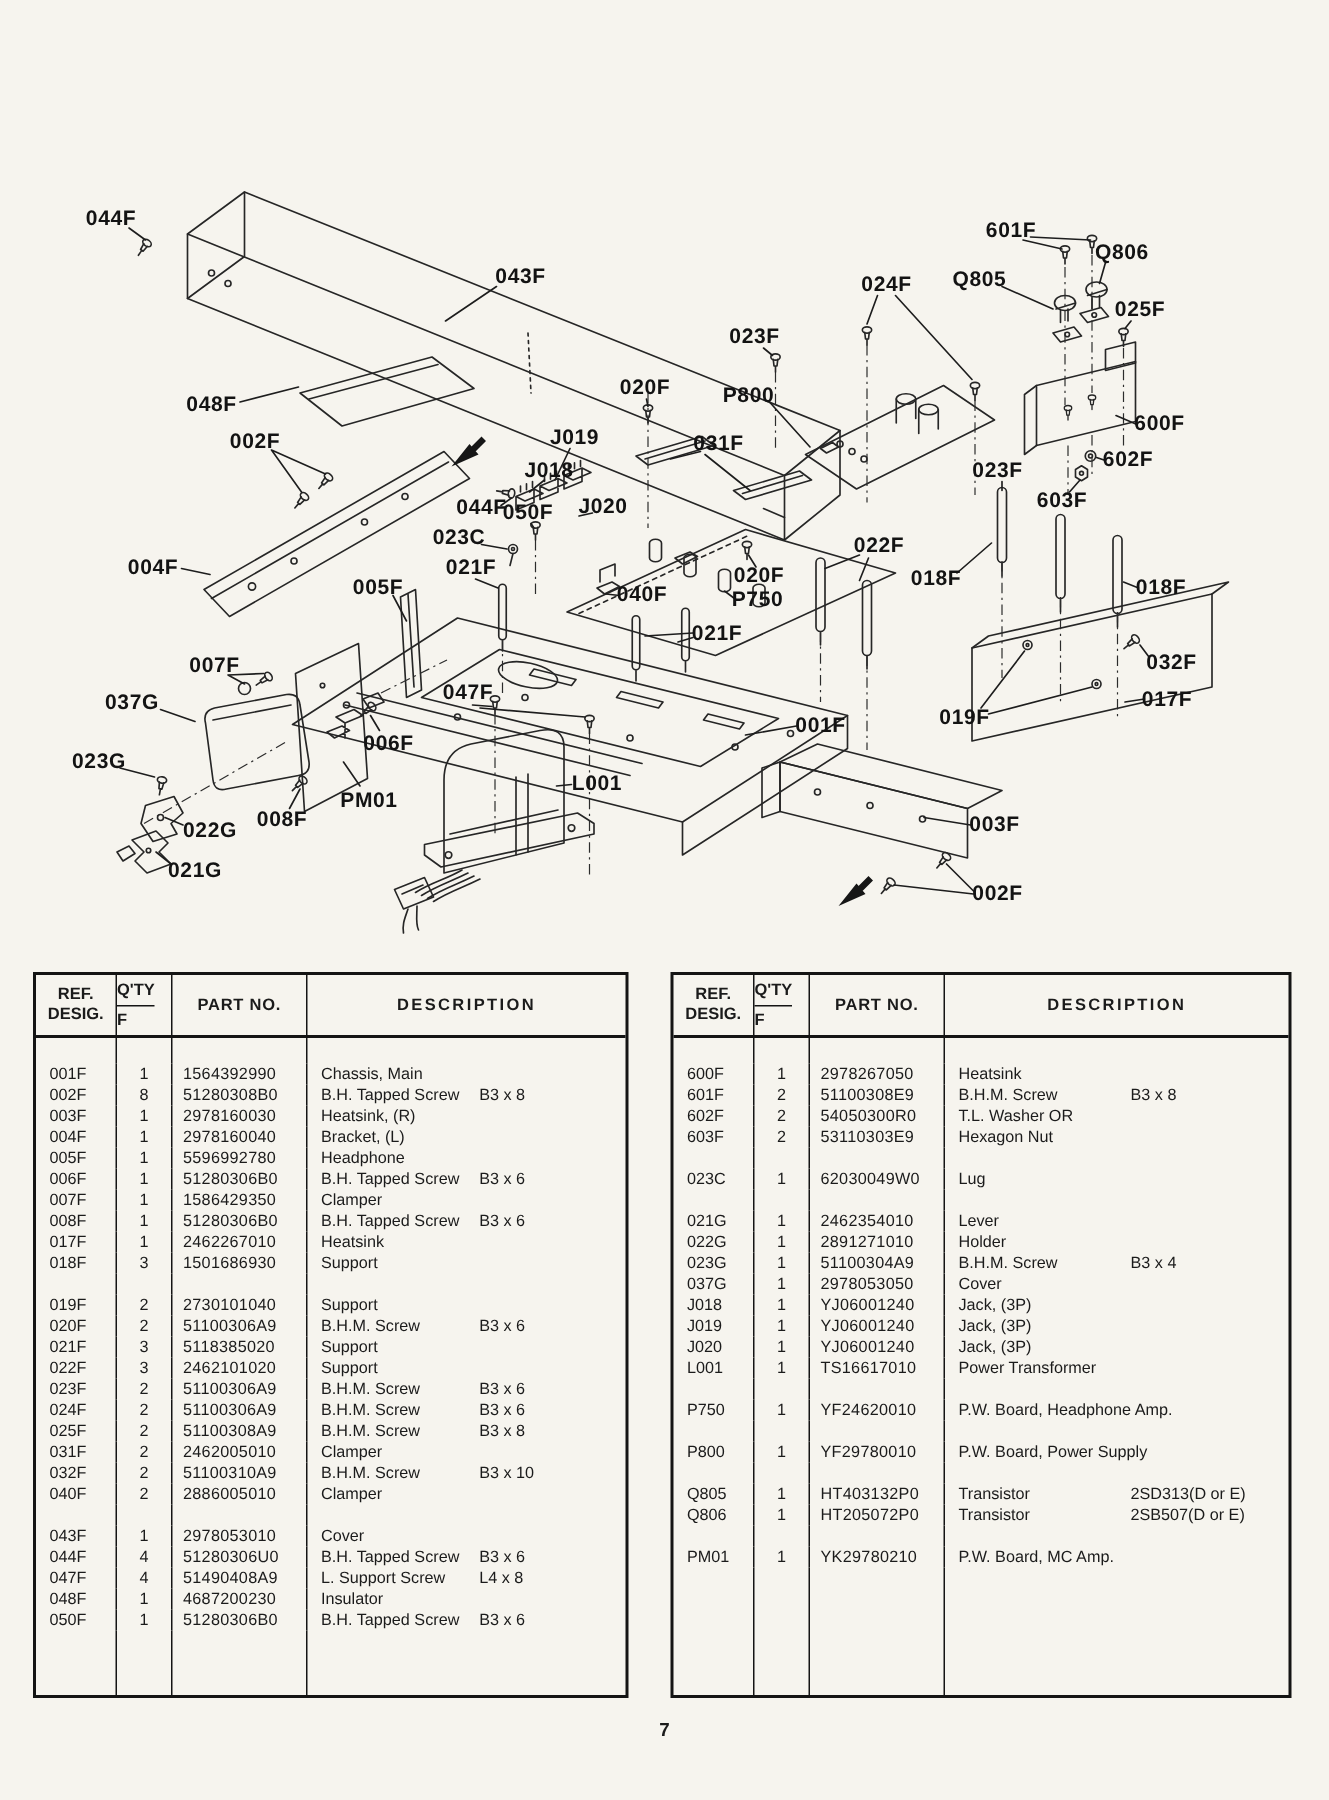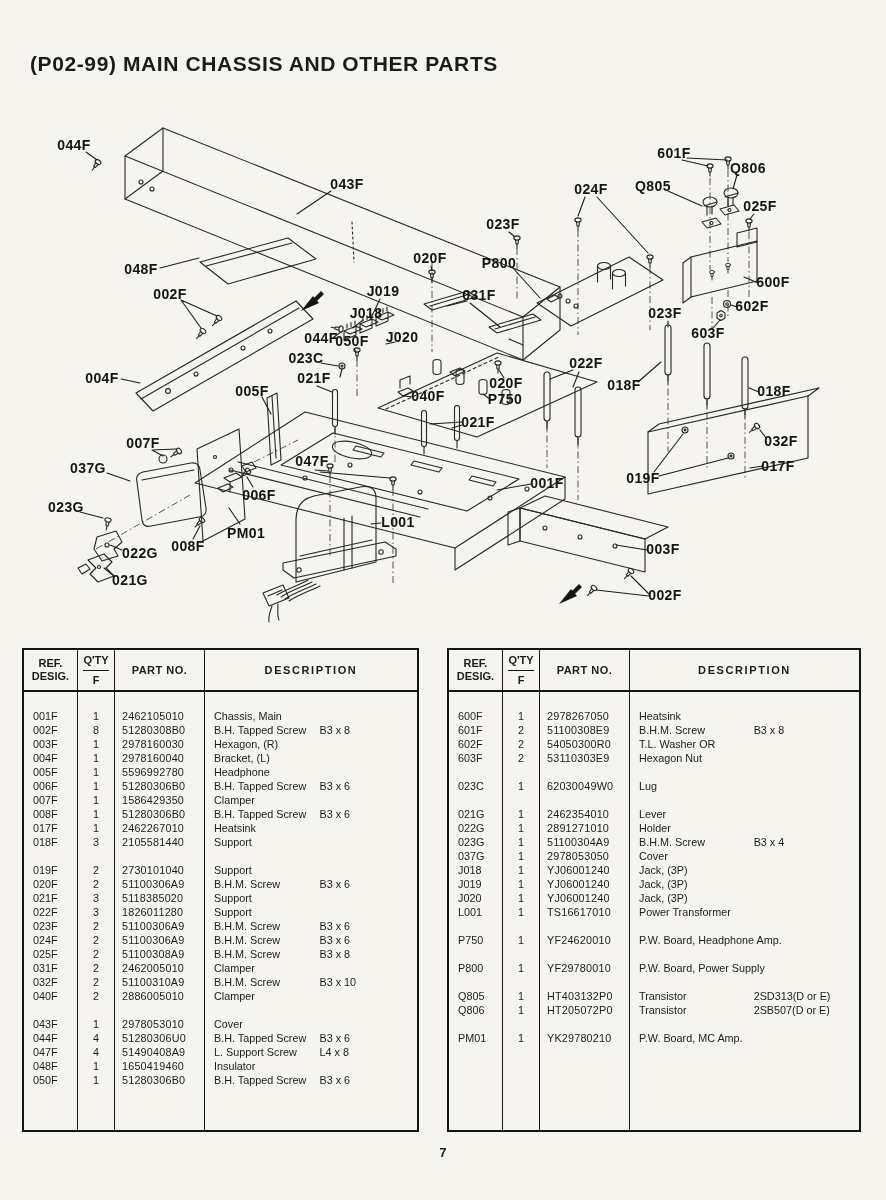--- a/index.html
+++ b/index.html
@@ -11,21 +11,21 @@
   svg .axis{stroke:#2c2c2c;fill:none;stroke-width:0.8;stroke-dasharray:7,3,1.5,3;}
   svg .lead{stroke:#1d1d1d;fill:none;stroke-width:1.1;stroke-linecap:round;}
   svg .solid{fill:#161616;stroke:none;}
   svg text{font-family:"Liberation Sans",sans-serif;font-size:14px;font-weight:700;fill:#131313;letter-spacing:0.4px;}
   .ptable{position:absolute;top:648px;height:484px;border:2.4px solid #141414;display:flex;flex-direction:column;box-sizing:border-box;background:transparent;}
   .ptable.left{left:22px;width:397px;}
   .ptable.right{left:447px;width:414px;}
   .thead{display:flex;height:40px;border-bottom:2.2px solid #141414;font-weight:700;font-size:11px;flex:0 0 auto;}
   .hc{box-sizing:border-box;display:flex;align-items:center;justify-content:center;}
   .h-ref{width:54px;border-right:1.4px solid #141414;flex-direction:column;line-height:1.2;}
-  .h-qty{width:37px;border-right:1.4px solid #141414;flex-direction:column;padding:0;align-items:center;}
+  .h-qty{width:37px;border-right:1.4px solid #141414;flex-direction:column;padding:0;align-items:flex-start;}
   .h-qty .qa{flex:1;display:flex;align-items:center;justify-content:center;border-bottom:1.4px solid #141414;}
   .h-qty .qb{flex:1;display:flex;align-items:center;justify-content:center;}
   .h-part{width:90px;border-right:1.4px solid #141414;letter-spacing:0.5px;}
   .h-desc{flex:1;letter-spacing:1.6px;}
   .tbody{flex:1;display:flex;flex-direction:column;font-size:10.8px;overflow:hidden;}
   .trow{display:flex;height:14px;flex:0 0 auto;align-items:center;}
   .trow.sp0{height:17px;}
   .trow.fill{flex:1 1 auto;height:auto;}
   .cell{height:100%;box-sizing:border-box;display:flex;align-items:center;}
   .c1{width:54px;border-right:1.4px solid #141414;padding-left:9px;}
@@ -33,21 +33,20 @@
   .c3{width:90px;border-right:1.4px solid #141414;padding-left:7px;letter-spacing:0.2px;}
   .c4{flex:1;padding-left:9px;position:relative;text-align:right;}
   .c4 .spec{position:absolute;left:54%;white-space:nowrap;}
   .pageno{position:absolute;top:1146px;left:0;width:886px;text-align:center;font-weight:700;font-size:12.5px;}
 </style>
 </head>
 <body>
 
 <div class="page">
 
-  <div class="title">(P02-99) MAIN CHASSIS AND OTHER PARTS</div>
 
   <svg class="diagram" width="886" height="530" viewBox="0 110 886 530" xmlns="http://www.w3.org/2000/svg">
     <defs>
       <g id="screw" class="art">
         <ellipse cx="0" cy="0" rx="3.1" ry="2.1"></ellipse>
         <path d="M-1.5,1.6 L-1,6 L1,6 L1.5,1.6 M0,6 L0,10"></path>
       </g>
     </defs>
 
     <g class="art">
@@ -341,40 +340,40 @@
           <div class="cell c1"></div>
           <div class="cell c2"></div>
           <div class="cell c3"></div>
           <div class="cell c4">
             <span></span>
           </div>
         </div>
         <div class="trow">
           <div class="cell c1">001F</div>
           <div class="cell c2">1</div>
-          <div class="cell c3">2462105010</div>
+          <div class="cell c3">1564392990</div>
           <div class="cell c4">
             <span>Chassis, Main</span>
           </div>
         </div>
         <div class="trow">
           <div class="cell c1">002F</div>
           <div class="cell c2">8</div>
           <div class="cell c3">51280308B0</div>
           <div class="cell c4">
             <span>B.H. Tapped Screw</span>
             <span class="spec">B3 x 8</span>
           </div>
         </div>
         <div class="trow">
           <div class="cell c1">003F</div>
           <div class="cell c2">1</div>
           <div class="cell c3">2978160030</div>
           <div class="cell c4">
-            <span>Hexagon, (R)</span>
+            <span>Heatsink, (R)</span>
           </div>
         </div>
         <div class="trow">
           <div class="cell c1">004F</div>
           <div class="cell c2">1</div>
           <div class="cell c3">2978160040</div>
           <div class="cell c4">
             <span>Bracket, (L)</span>
           </div>
         </div>
@@ -416,21 +415,21 @@
           <div class="cell c1">017F</div>
           <div class="cell c2">1</div>
           <div class="cell c3">2462267010</div>
           <div class="cell c4">
             <span>Heatsink</span>
           </div>
         </div>
         <div class="trow">
           <div class="cell c1">018F</div>
           <div class="cell c2">3</div>
-          <div class="cell c3">2105581440</div>
+          <div class="cell c3">1501686930</div>
           <div class="cell c4">
             <span>Support</span>
           </div>
         </div>
         <div class="trow sp">
           <div class="cell c1"></div>
           <div class="cell c2"></div>
           <div class="cell c3"></div>
           <div class="cell c4">
             <span></span>
@@ -457,21 +456,21 @@
           <div class="cell c1">021F</div>
           <div class="cell c2">3</div>
           <div class="cell c3">5118385020</div>
           <div class="cell c4">
             <span>Support</span>
           </div>
         </div>
         <div class="trow">
           <div class="cell c1">022F</div>
           <div class="cell c2">3</div>
-          <div class="cell c3">1826011280</div>
+          <div class="cell c3">2462101020</div>
           <div class="cell c4">
             <span>Support</span>
           </div>
         </div>
         <div class="trow">
           <div class="cell c1">023F</div>
           <div class="cell c2">2</div>
           <div class="cell c3">51100306A9</div>
           <div class="cell c4">
             <span>B.H.M. Screw</span>
@@ -551,21 +550,21 @@
           <div class="cell c2">4</div>
           <div class="cell c3">51490408A9</div>
           <div class="cell c4">
             <span>L. Support Screw</span>
             <span class="spec">L4 x 8</span>
           </div>
         </div>
         <div class="trow">
           <div class="cell c1">048F</div>
           <div class="cell c2">1</div>
-          <div class="cell c3">1650419460</div>
+          <div class="cell c3">4687200230</div>
           <div class="cell c4">
             <span>Insulator</span>
           </div>
         </div>
         <div class="trow">
           <div class="cell c1">050F</div>
           <div class="cell c2">1</div>
           <div class="cell c3">51280306B0</div>
           <div class="cell c4">
             <span>B.H. Tapped Screw</span>

